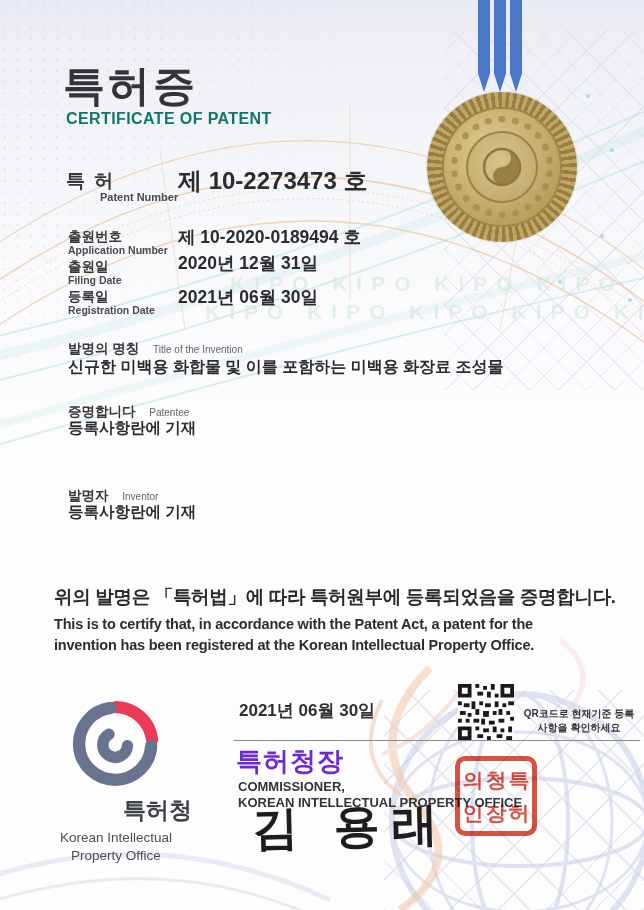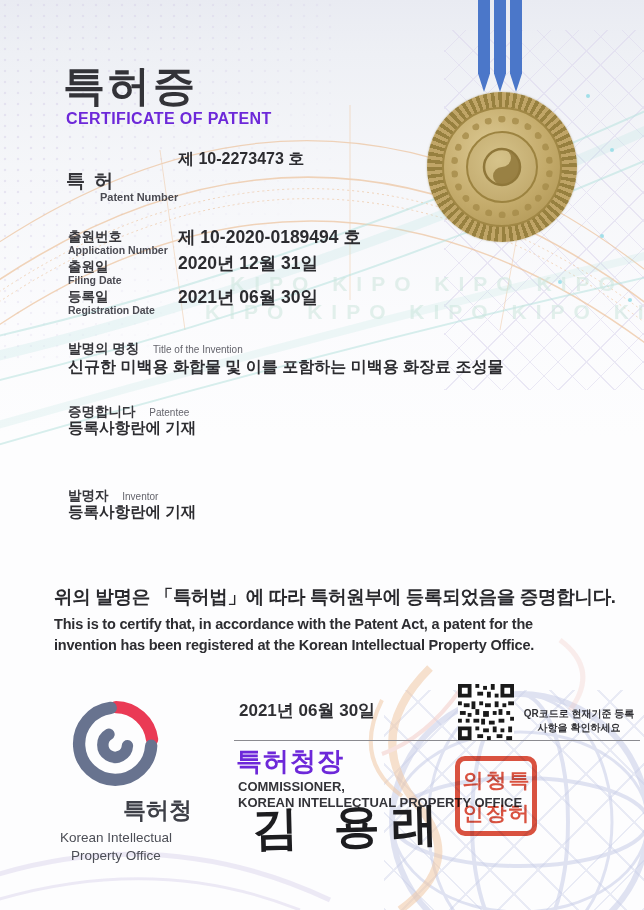--- a/index.html
+++ b/index.html
@@ -50,29 +50,29 @@
     background:radial-gradient(circle at 40% 35%, #dcc993 0%, #c4ab6b 55%, #ab9150 100%);
     border:2px solid #a08745;}
   .gs-scallop{position:absolute;inset:24px;border-radius:50%;border:7px dotted #a68c4a;opacity:.8;}
   .gs-inner{position:absolute;inset:39px;border-radius:50%;border:2px solid #9c8340;
     background:radial-gradient(circle at 45% 40%, #d6c38a, #bda467);}
   .gs-taegeuk{position:absolute;left:50%;top:50%;transform:translate(-50%,-50%);}
 
   
   .abs{position:absolute;white-space:nowrap;}
   .title-ko{left:63px;top:58px;font-size:42px;font-weight:800;letter-spacing:3px;color:#333338;}
-  .title-en{left:66px;top:110px;font-size:16px;font-weight:700;letter-spacing:.4px;color:#6d28d9;}
+  .title-en{left:66px;top:110px;font-size:16px;font-weight:700;letter-spacing:.4px;color:#0f766e;}
 
   .lbl-ko{font-weight:700;color:#36363b;}
   .lbl-en{font-weight:600;color:#4a4a52;}
   .val{font-weight:700;color:#2c2c30;}
 
   .f-pat-ko{left:66px;top:168px;font-size:19px;letter-spacing:2px;}
   .f-pat-en{left:66px;top:191px;font-size:11px;padding-left:34px;}
-  .f-pat-val{left:178px;top:149px;font-size:16px;}
+  .f-pat-val{left:178px;top:165px;font-size:24px;}
 
   .f-app-ko{left:68px;top:228px;font-size:13.5px;}
   .f-app-en{left:68px;top:244px;font-size:10.5px;}
   .f-app-val{left:178px;top:225px;font-size:17.5px;}
 
   .f-fil-ko{left:68px;top:258px;font-size:13.5px;}
   .f-fil-en{left:68px;top:274px;font-size:10.5px;}
   .f-fil-val{left:178px;top:251px;font-size:17.5px;}
 
   .f-reg-ko{left:68px;top:288px;font-size:13.5px;}

